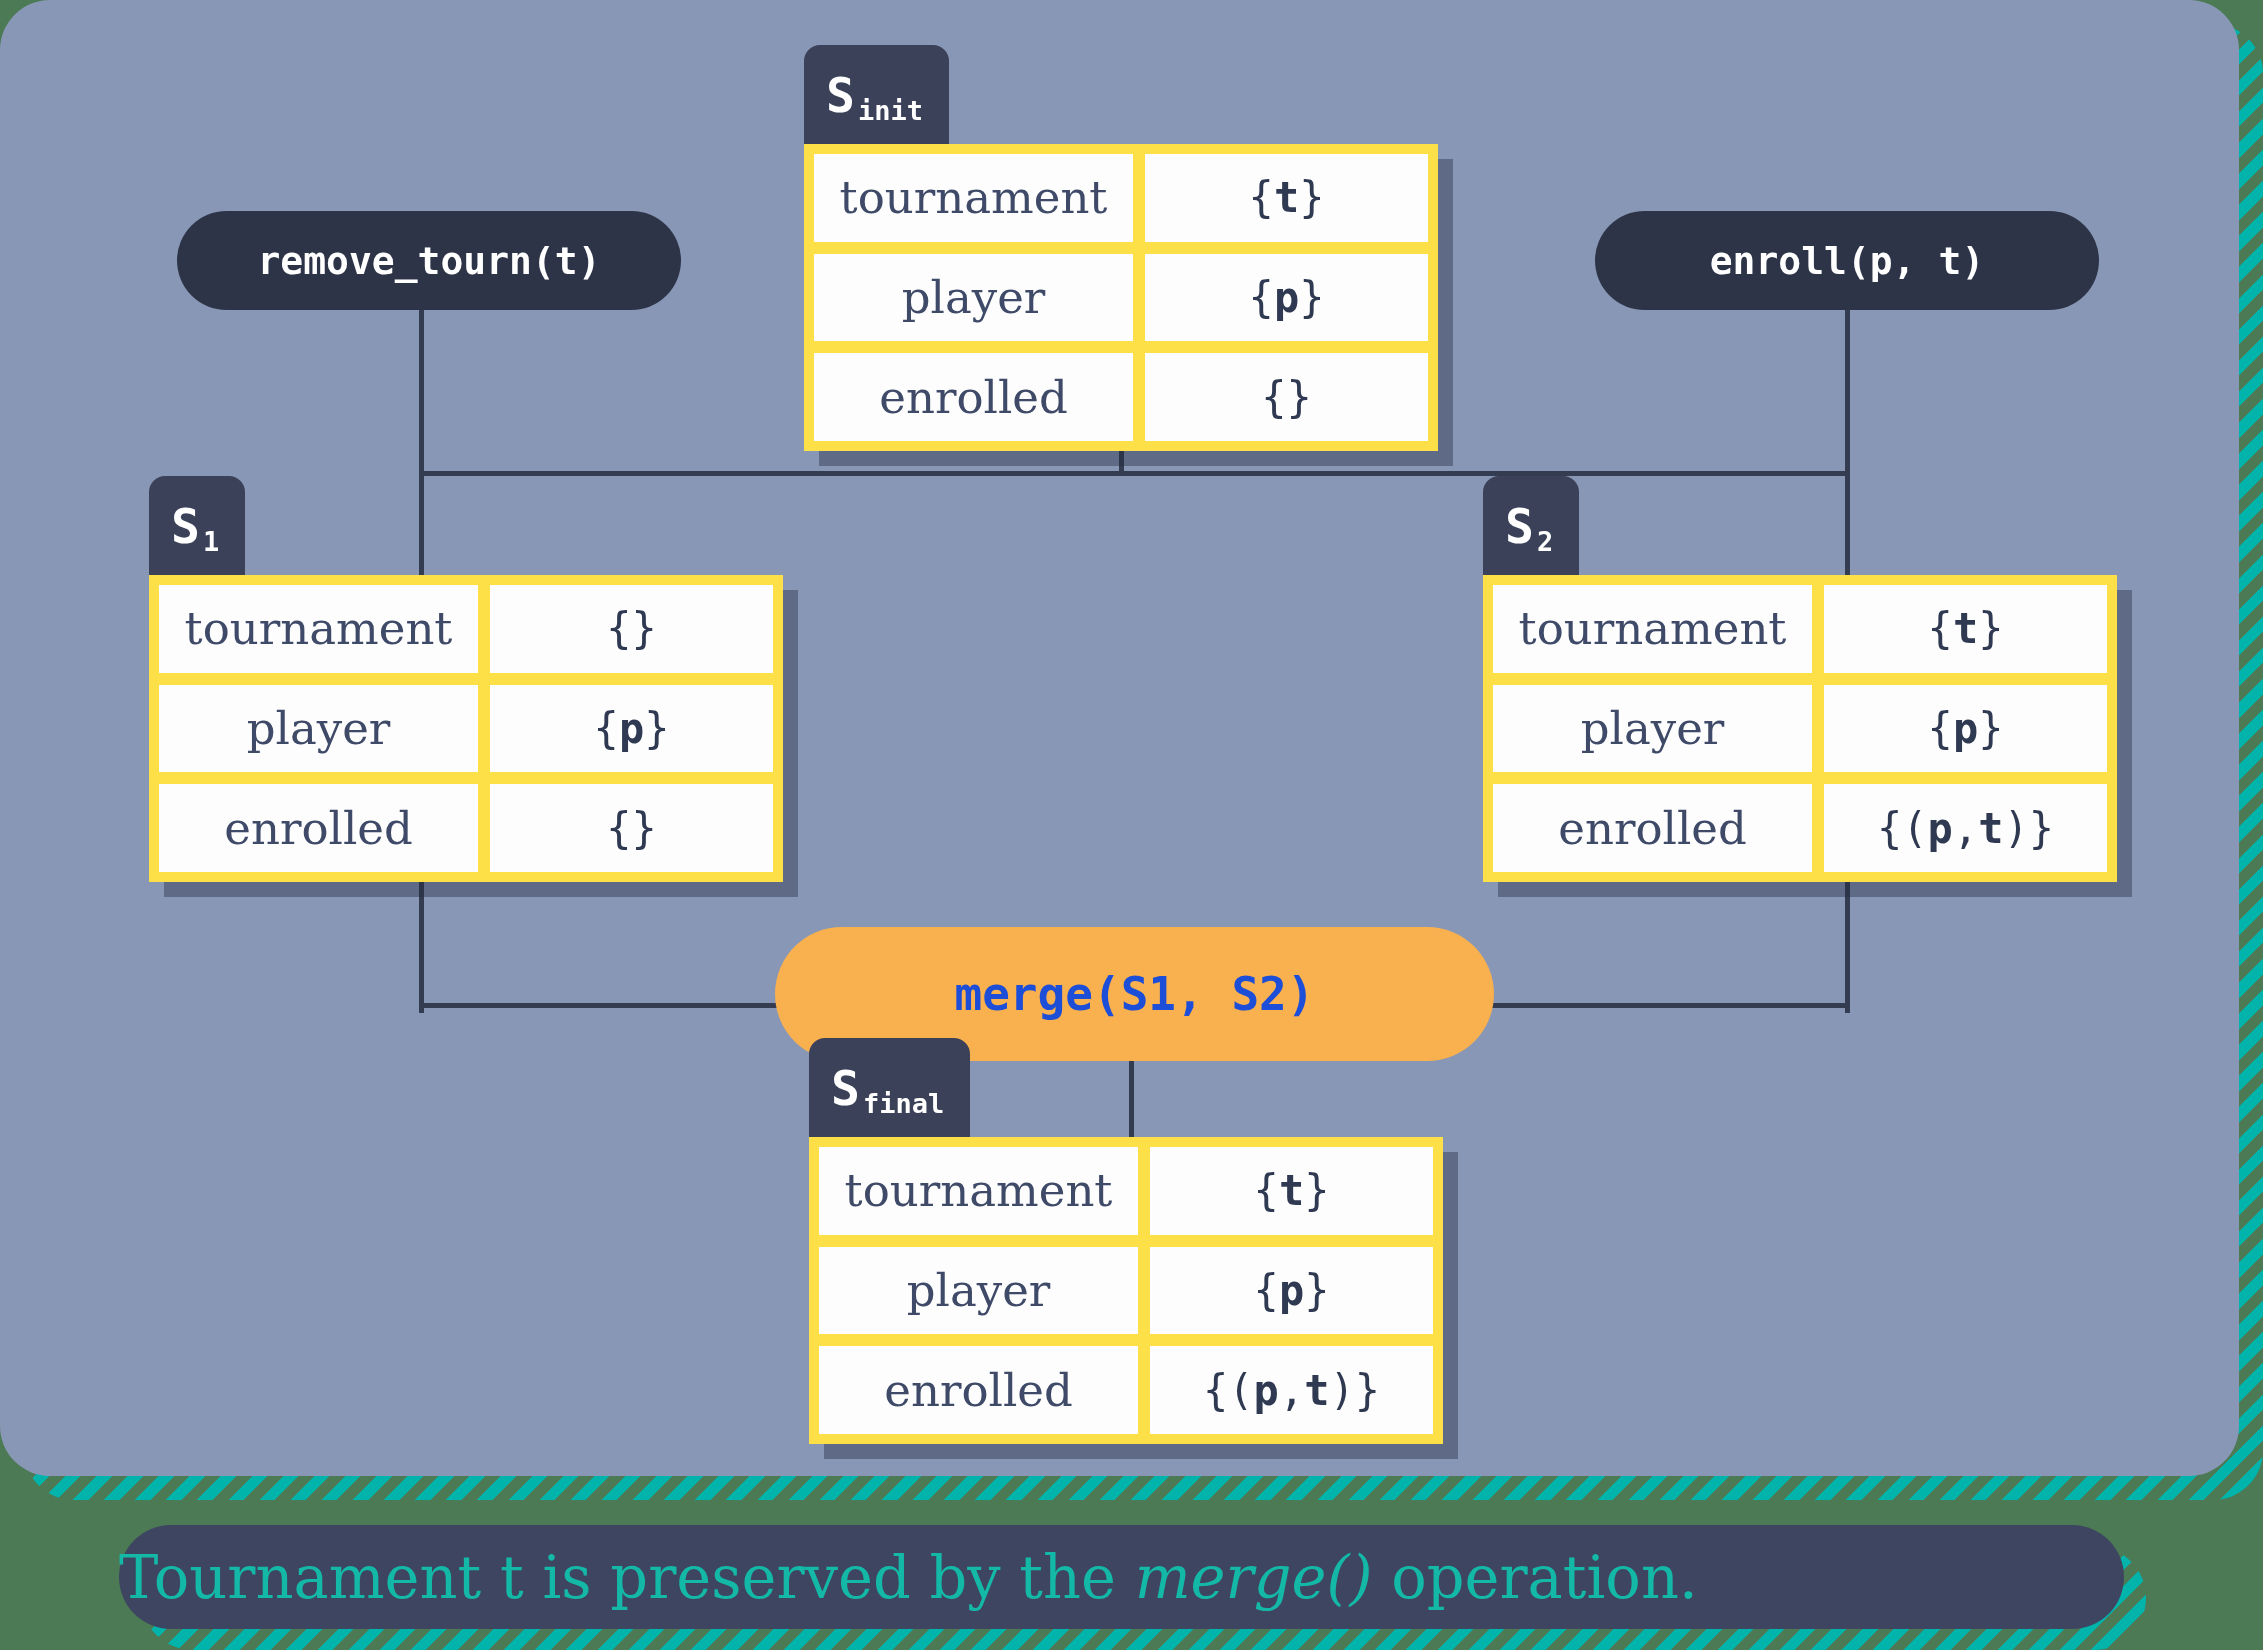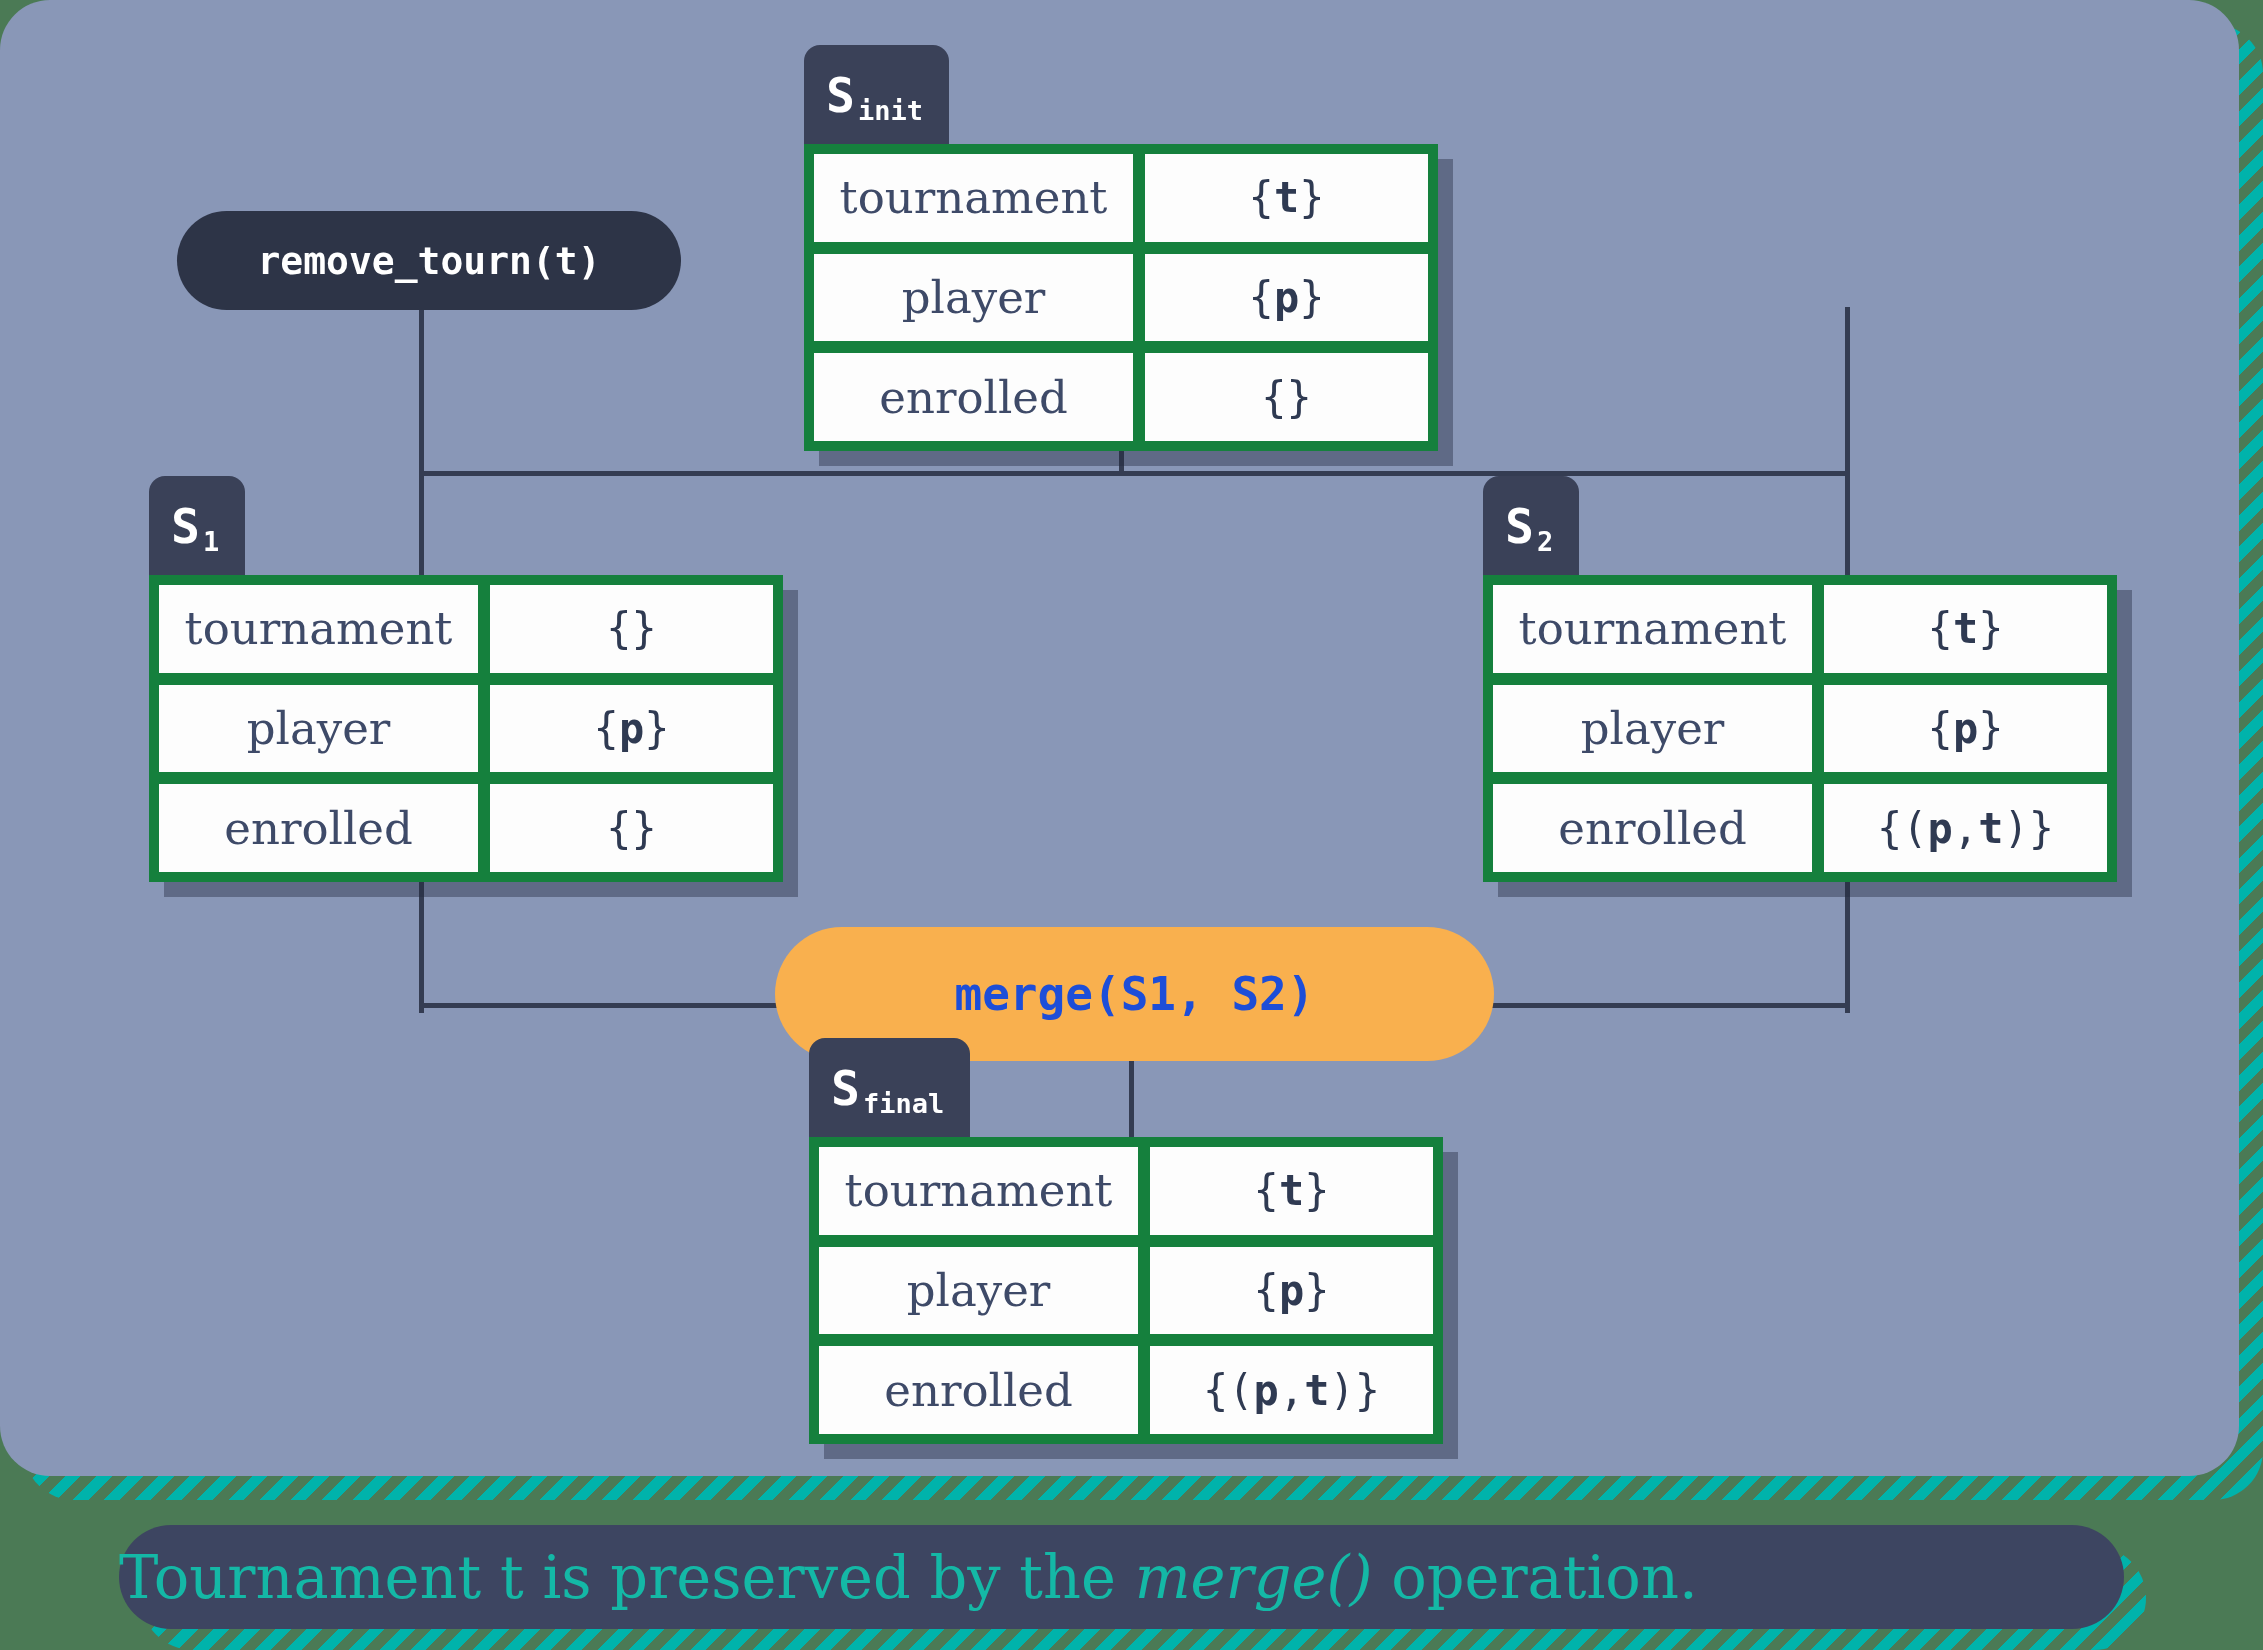--- a/index.html
+++ b/index.html
@@ -28,21 +28,21 @@
   .tab {
     display: flex; align-items: center; width: max-content;
     height: 99px; padding: 0 26px 0 22px;
     background: #3a4158; border-radius: 16px 16px 0 0;
     color: #ffffff; font-family: "DejaVu Sans Mono", monospace; font-weight: bold;
   }
   .tab-base { font-size: 48px; line-height: 1; }
   .tab-sub  { font-size: 27px; line-height: 1; transform: translateY(16px); margin-left: 3px; }
   .grid {
     box-sizing: border-box; width: 634px; height: 307px; padding: 10px;
-    background: #15803d; display: grid;
+    background: #fde047; display: grid;
     grid-template-columns: 53fr 47fr; grid-template-rows: 1fr 1fr 1fr; gap: 12px;
     box-shadow: 15px 15px 0 rgba(33, 40, 60, 0.40);
   }
   .cell {
     background: #fdfdfd; display: flex; align-items: center; justify-content: center;
     overflow: hidden;
   }
   .cell.label {
     font-family: "DejaVu Serif", "Liberation Serif", serif;
     font-size: 45px; color: #3e4a68;
@@ -103,20 +103,23 @@
       <div class="cell value">{<b>p</b>}</div>
       <div class="cell label">enrolled</div>
       <div class="cell value">{}</div>
     </div>
   </div>
 
   <div class="pill dark" style="left:177px; top:211px; width:504px; height:99px;">
     <span>remove_tourn(t)</span>
   </div>
 
+  <div class="pill dark" style="left:1595px; top:211px; width:504px; height:99px;">
+    <span>enroll(p, t)</span>
+  </div>
 
   <div class="state" style="left:149px; top:476px;">
     <div class="tab">
       <span class="tab-base">S</span>
         <span class="tab-sub">1</span>
     </div>
     <div class="grid">
       <div class="cell label">tournament</div>
       <div class="cell value">{}</div>
       <div class="cell label">player</div>

